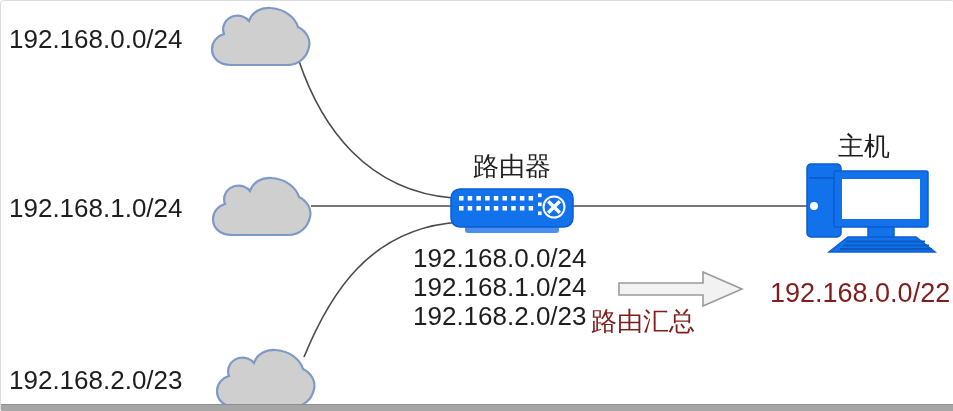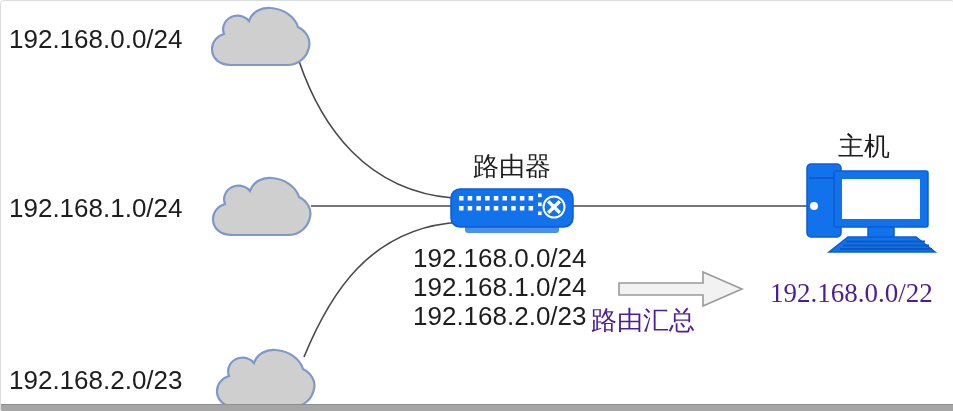--- a/index.html
+++ b/index.html
@@ -23,21 +23,21 @@
     top: 0;
   }
   .lbl {
     position: absolute;
     color: #1e1e1e;
     font-size: 26px;
     line-height: 30px;
     white-space: nowrap;
   }
   .lbl.center { text-align: center; }
-  .lbl.blue { color: #4c1d95; font-family: Liberation Serif, serif; }
+  .lbl.blue { color: #7f1d1d; }
   .route-list {
     position: absolute;
     left: 412px;
     top: 243px;
     font-size: 26px;
     line-height: 29px;
     color: #1e1e1e;
   }
   .bottom-bar {
     position: absolute;

